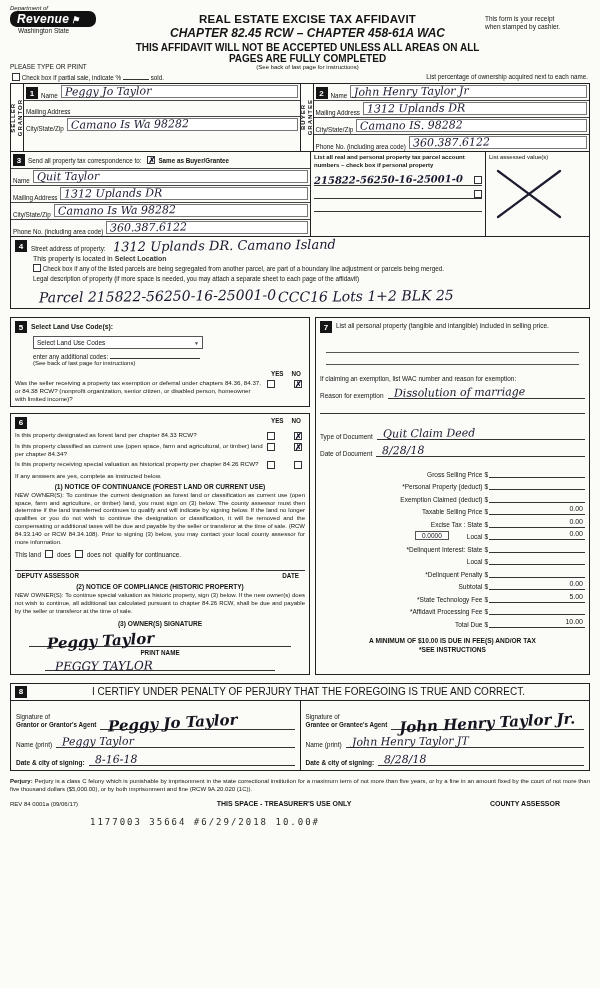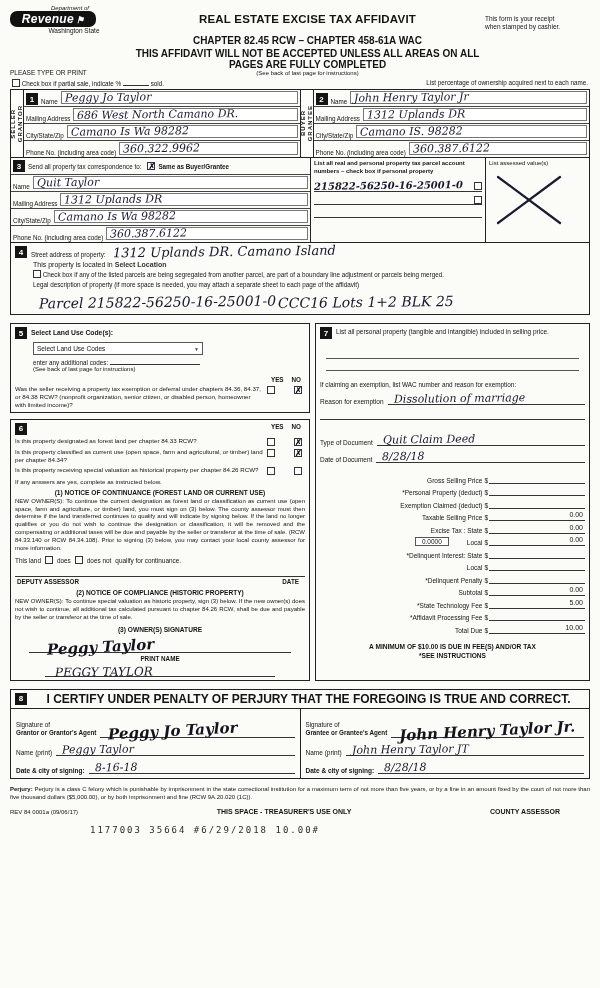--- a/index.html
+++ b/index.html
@@ -18,29 +18,29 @@
   .hw { font-family:"DejaVu Serif", serif; font-style:italic; color:#181830; font-size:11px;
         line-height:1; white-space:nowrap; transform:rotate(-0.7deg); display:inline-block; }
   .hw.big { font-size:13px; }
   .sig { font-family:"DejaVu Serif", serif; font-style:italic; font-weight:bold; color:#14141f;
          font-size:15px; transform:rotate(-3deg); display:inline-block; white-space:nowrap; }
   .uline { border-bottom:1px solid #333; }
   .fine { font-size:6px; line-height:1.25; }
 
   
   .hdr { display:flex; margin-bottom:2px; }
-  .logo-wrap { width:120px;text-align:center; }
+  .logo-wrap { width:120px; }
   .dept-small { font-size:6px; font-style:italic; }
   .logo-box { background:#111; color:#fff; border-radius:7px; padding:1px 7px; width:86px;
               font-weight:bold; font-style:italic; font-size:12px; letter-spacing:.3px; }
   .logo-flag { font-size:9px; margin-left:2px; }
   .logo-sub { font-size:6.5px; margin-left:8px; }
   .title-wrap { flex:1; text-align:center; padding-top:8px; }
   .ftitle { font-size:11.5px; font-weight:bold; letter-spacing:.2px; }
-  .fchapter { font-size:10px; font-weight:bold; margin-top:10px; }
+  .fchapter { font-size:12px; font-weight:bold; margin-top:1px;font-style:italic; }
   .receipt-wrap { width:105px; font-size:6.5px; text-align:left; padding-top:10px; line-height:1.3; }
   .ptp-row { display:flex; align-items:flex-end; }
   .ptp { font-size:6.5px; width:120px; }
   .warn-wrap { flex:1; text-align:center; }
   .warn { font-size:10px; font-weight:bold; }
   .seeback { font-size:6px; }
 
   
   .partial { display:flex; justify-content:space-between; margin:3px 2px 2px 2px; font-size:6.3px; }
   .blankline { display:inline-block; width:26px; border-bottom:1px solid #333; height:7px; }
@@ -117,21 +117,21 @@
   .mlabel { flex:1; text-align:right; font-size:6.5px; padding-right:2px; white-space:nowrap; }
   .mcur { font-size:6.5px; padding-right:1px; }
   .mline { width:96px; border-bottom:1px solid #333; text-align:right; font-size:7px;
            padding-right:2px; min-height:10px; }
   .ratebox { border:1px solid #555; font-size:6.5px; padding:0 6px; margin-right:18px; background:#fff; }
   .minnote { text-align:center; font-weight:bold; font-size:6.6px; margin-top:8px; line-height:1.5; }
 
   
   .sec8 { border:1px solid #222; margin-top:8px; }
   .certify { display:flex; gap:5px; align-items:center; padding:2px 4px; border-bottom:1px solid #222; }
-  .certify .txt { flex:1; text-align:center; font-weight:bold; font-size:12px; }
+  .certify .txt { flex:1; text-align:center; font-weight:normal; font-size:10px; }
   .s8cols { display:flex; }
   .s8col { flex:1; padding:3px 5px 4px 5px; }
   .s8col.left { border-right:1px solid #222; }
   .s8sig { display:flex; align-items:flex-end; gap:4px; min-height:26px; }
   .s8lbl { font-size:6.3px; line-height:1.35; }
   .s8line { flex:1; border-bottom:1px solid #333; position:relative; height:22px; }
   .s8line .sig { position:absolute; left:8px; bottom:-3px; }
   .s8frow { display:flex; align-items:flex-end; gap:4px; margin-top:5px; }
   .s8frow .ifline { height:13px; }
 
@@ -193,34 +193,25 @@
       <div class="pfields">
         <div class="frow">
           <span class="badge">1</span>
           <span class="flabel" style="margin-left:3px;">Name</span>
           <span class="fcell">
               <span class="hw">Peggy Jo Taylor</span>
             </span>
         </div>
         <div class="frow">
           <span class="flabel">Mailing Address</span>
-          <span class="fcell">
-              <span class="hw">686 West North Camano DR.</span>
-            </span>
         </div>
         <div class="frow">
           <span class="flabel">City/State/Zip</span>
           <span class="fcell">
               <span class="hw">Camano Is Wa 98282</span>
-            </span>
-        </div>
-        <div class="frow">
-          <span class="flabel">Phone No. (including area code)</span>
-          <span class="fcell">
-              <span class="hw">360.322.9962</span>
             </span>
         </div>
       </div>
     </div>
 
     <div class="party" style="border-left:none;">
       <div class="vband">
         <span class="vtxt">BUYER</span>
         <span class="vtxt">GRANTEE</span>
       </div>

